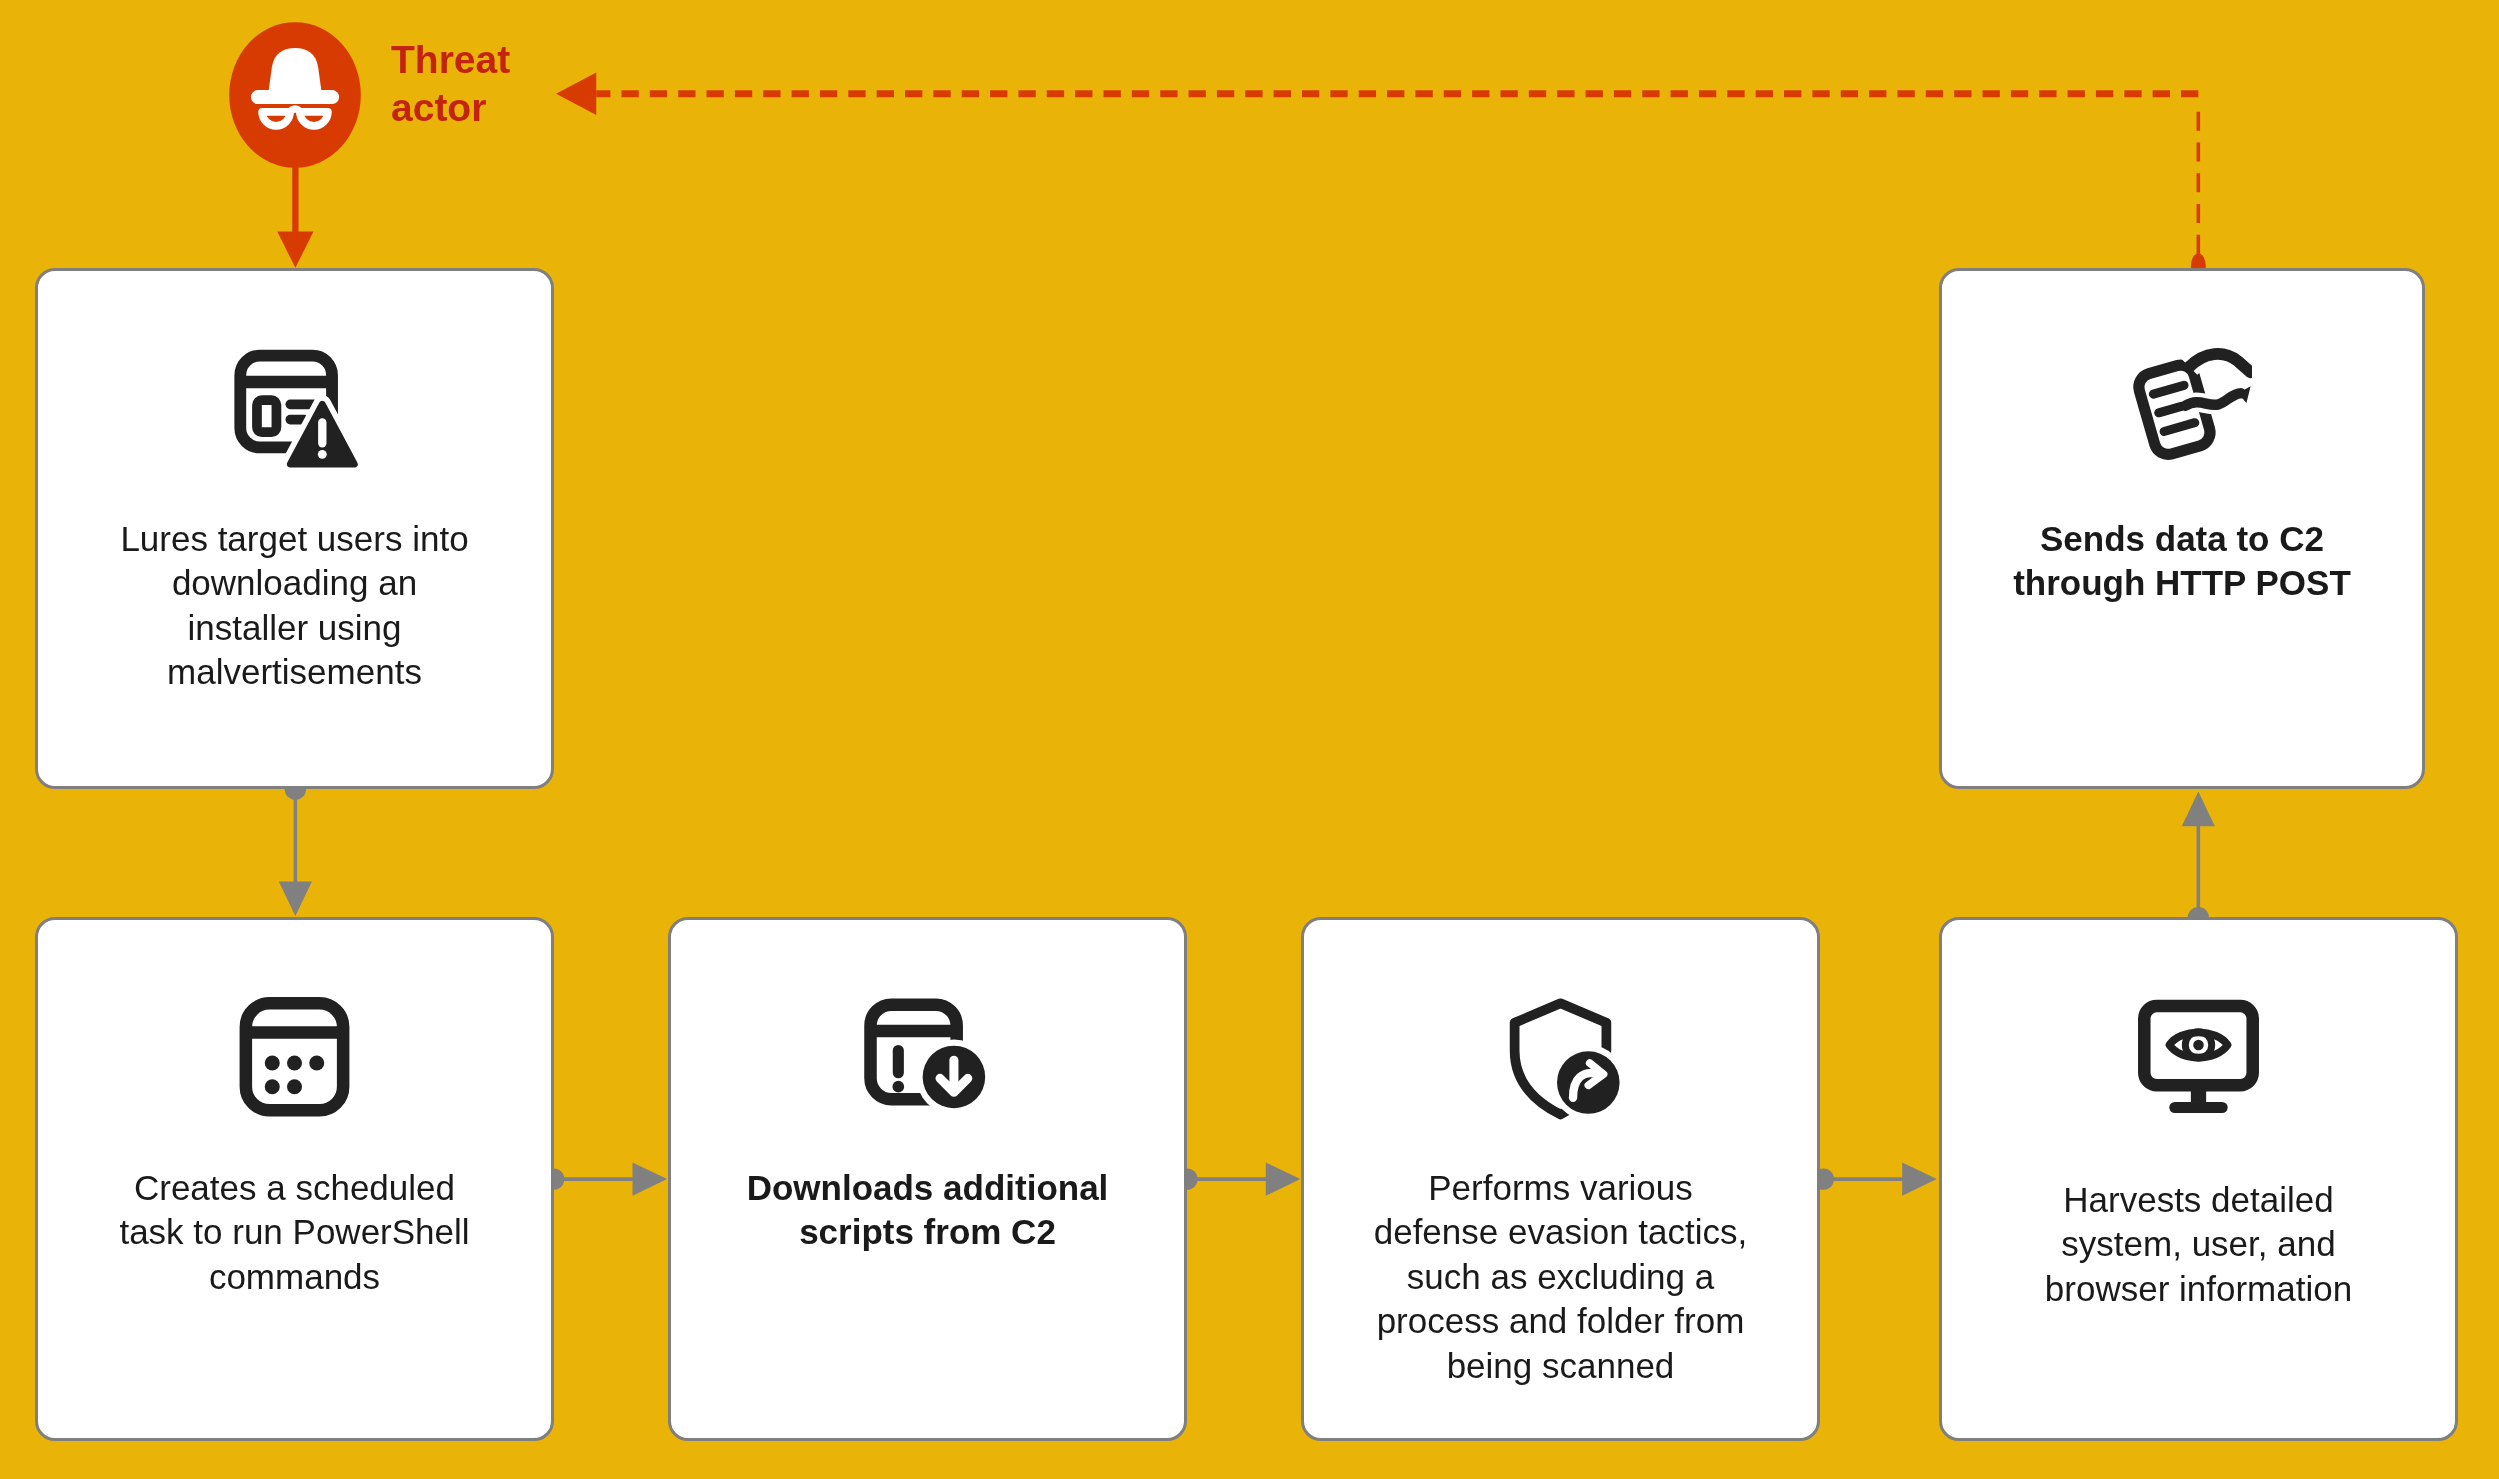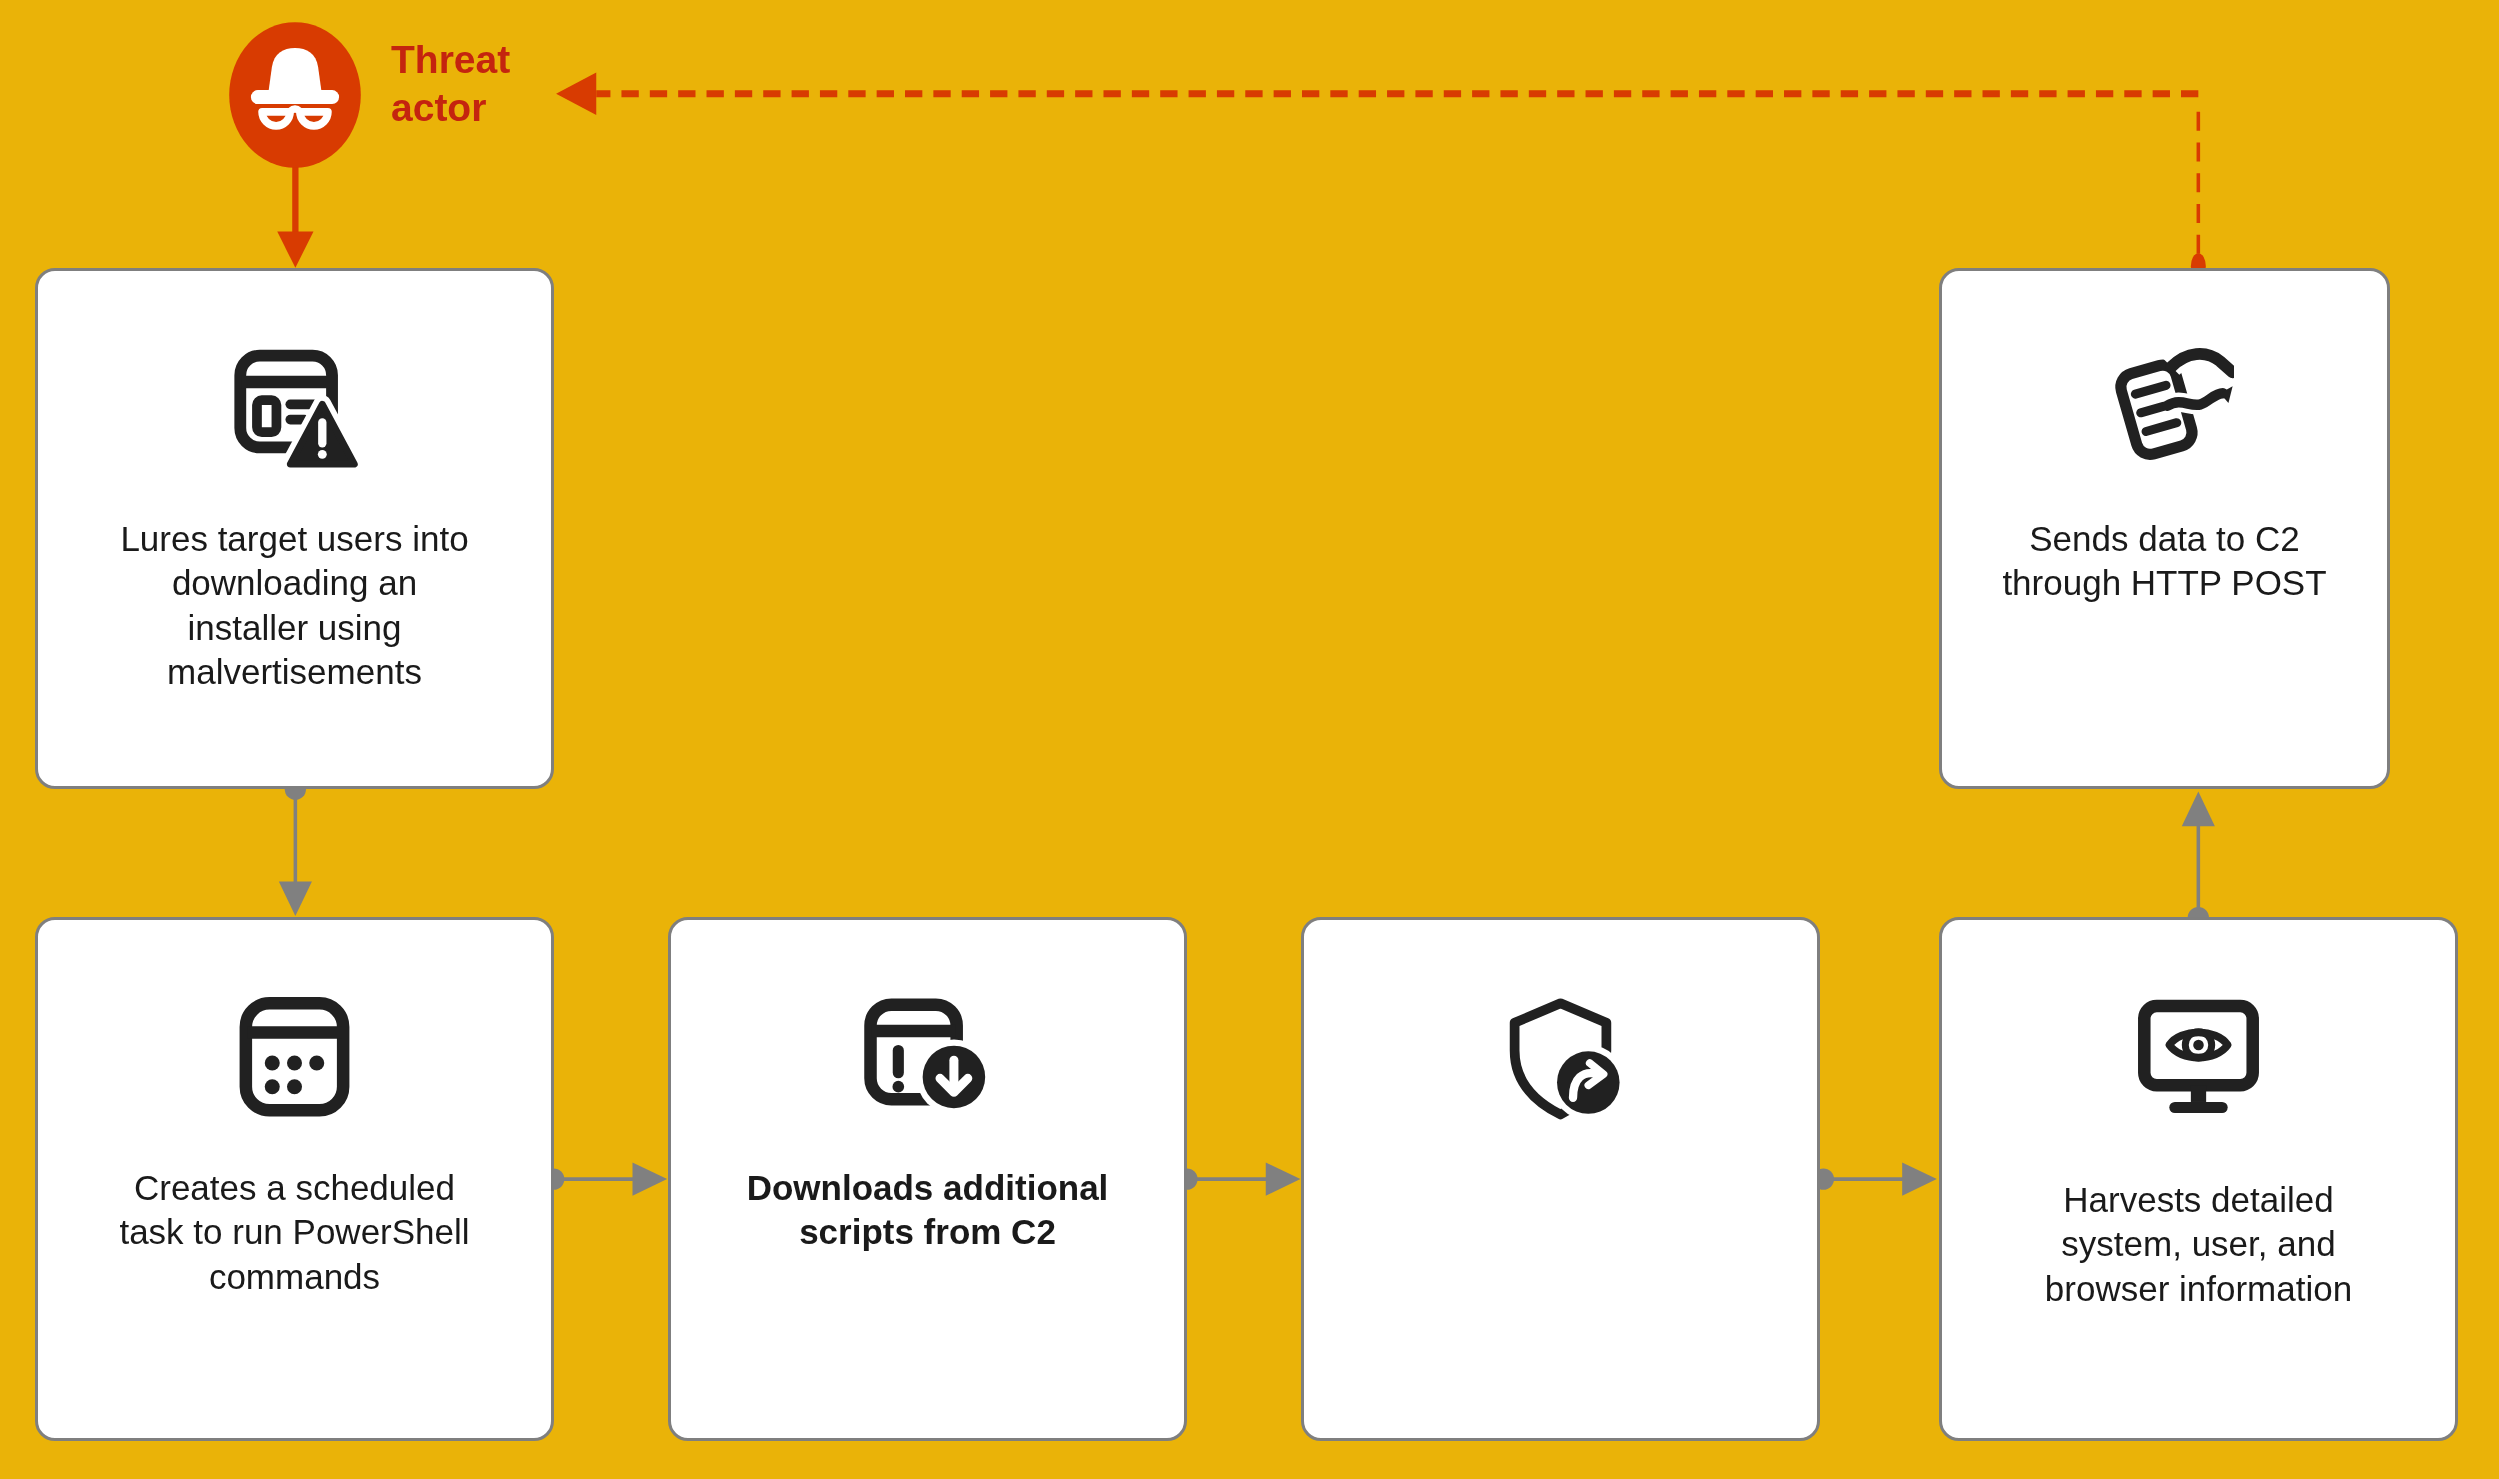--- a/index.html
+++ b/index.html
@@ -25,21 +25,21 @@
     margin-top:39px;
     font-size:35px;
     line-height:1.27;
     color:#1a1a1a;
     text-align:center;
     white-space:pre-line;
     width:94%;
   }
   
   .box-lure       { left:35px;   top:268px;  width:519px; height:521px; }
-  .box-exfil      { left:1939px; top:268px;  width:451px; height:521px; }
+  .box-exfil      { left:1939px; top:268px;  width:486px; height:521px;font-weight:bold; }
   .box-task       { left:35px;   top:917px; width:519px; height:524px; }
   .box-download   { left:668px;  top:917px; width:519px; height:524px;font-weight:bold; }
   .box-evasion    { left:1301px; top:917px; width:519px; height:524px; }
   .box-harvest    { left:1939px; top:917px; width:519px; height:524px;gap:12px; }
 
   .actor-avatar { position:absolute; left:225px; top:19.7px; width:140px; height:150px; }
   .actor-label {
     position:absolute; left:391px; top:36px;
     font-size:39px; font-weight:bold; line-height:1.24;
     color:#c4240f;
@@ -159,20 +159,25 @@
   </div>
 
   <div class="box box-evasion">
     <svg class="box-icon" viewBox="0 0 100 100" xmlns="http://www.w3.org/2000/svg">
       <path d="M17 25 L50 11 L83 25 L83 45 C83 66 70 81 50 91 C30 81 17 66 17 45 Z" fill="none" stroke="#212121" stroke-width="7" stroke-linejoin="round"></path>
       <circle cx="70" cy="68" r="27" fill="#ffffff"></circle>
       <circle cx="70" cy="68" r="22.5" fill="#212121"></circle>
       <path d="M59 79 C59 65 66 59 77 62" fill="none" stroke="#ffffff" stroke-width="6" stroke-linecap="round"></path>
       <path d="M71 54 L81 62 L70 70" fill="none" stroke="#ffffff" stroke-width="5.5" stroke-linecap="round" stroke-linejoin="round"></path>
     </svg>
+    <div class="box-label">Performs various
+defense evasion tactics,
+such as excluding a
+process and folder from
+being scanned</div>
   </div>
 
   <div class="box box-harvest">
     <svg class="box-icon" viewBox="0 0 100 100" xmlns="http://www.w3.org/2000/svg">
       <rect x="11" y="13" width="78" height="57" rx="9" fill="none" stroke="#212121" stroke-width="9"></rect>
       <path d="M29 41 C37 29 63 29 71 41 C63 53 37 53 29 41 Z" fill="none" stroke="#212121" stroke-width="5.5" stroke-linejoin="round"></path>
       <circle cx="50" cy="41" r="9.5" fill="none" stroke="#212121" stroke-width="5"></circle>
       <circle cx="50" cy="41" r="3.8" fill="#212121"></circle>
       <rect x="44.5" y="70" width="11" height="12" fill="#212121"></rect>
       <rect x="29" y="82" width="42" height="8" rx="4" fill="#212121"></rect>

